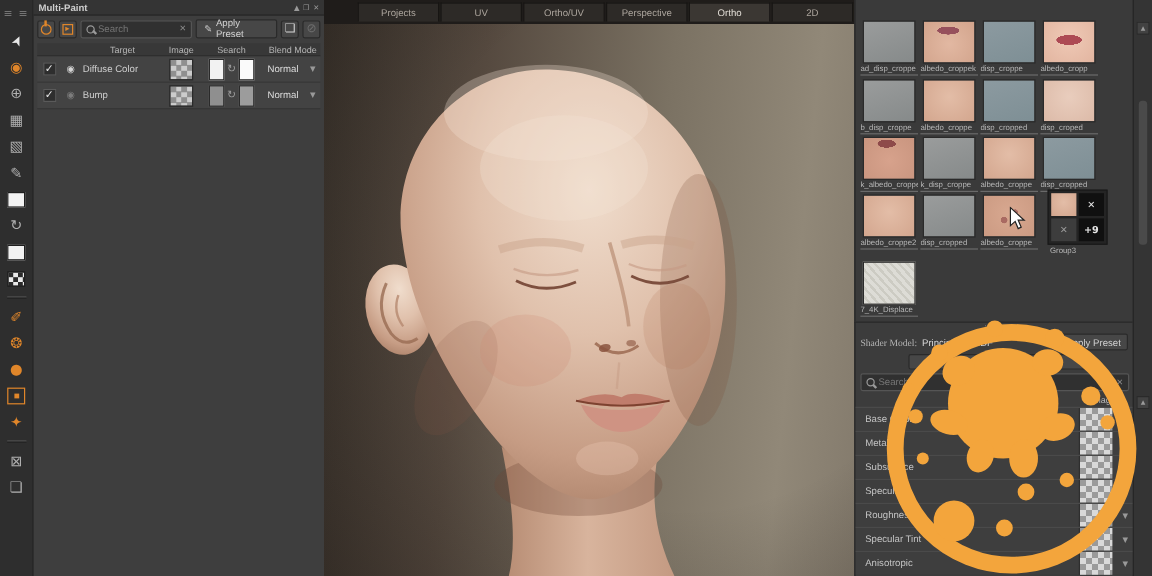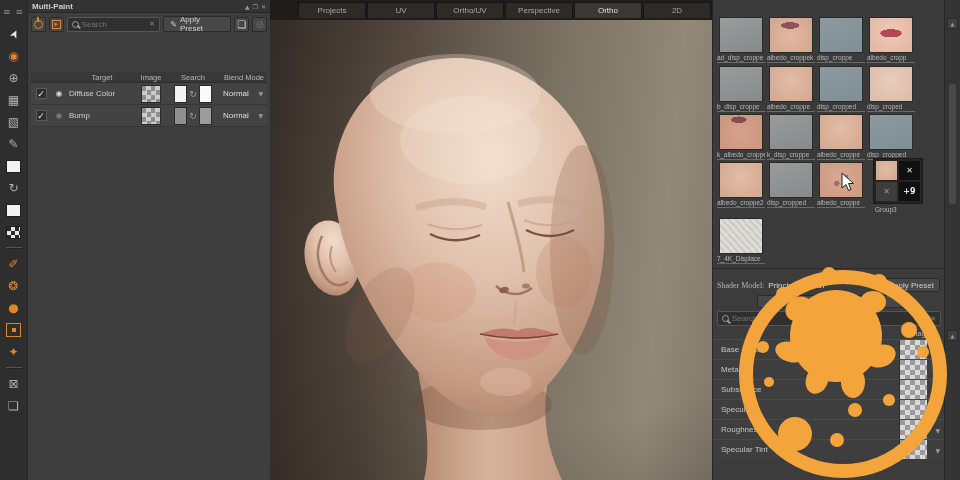--- a/index.html
+++ b/index.html
@@ -46,21 +46,21 @@
   #lp-toolbar { position:absolute; left:0; top:14px; width:100%; height:20px; display:flex; align-items:center; padding:0 3px; gap:3px; }
   .icon-btn { width:15px; height:15px; font-family:"DejaVu Sans",sans-serif; font-size:10px; }
   .power-ring { width:9px; height:9px; border:1.6px solid #e0862a; border-radius:50%; position:relative; }
   .power-ring::after { content:""; position:absolute; left:2.6px; top:-4px; width:1.6px; height:5px; background:#e0862a; }
   .auto-sq { width:9px; height:9px; border:1.4px solid #e0862a; display:flex; align-items:center; justify-content:center;
              color:#e0862a; font-size:7px; font-family:"DejaVu Sans",sans-serif; }
   #lp-search { width:95px; height:15px; }
   #lp-apply { height:16px; padding:0 6px; font-size:8px; gap:3px; }
   .apply-glyph { color:#c9c9c9; font-family:"DejaVu Sans",sans-serif; font-size:8px; }
 
-  #lp-table { position:absolute; left:3px; top:36px; width:236px;margin-top:36px; }
+  #lp-table { position:absolute; left:3px; top:36px; width:236px; }
   .tbl-head { display:flex; height:11px; background:#383838; color:#b5b5b5; font-size:7.5px; align-items:center;
               border-bottom:1px solid #2c2c2c; }
   .tbl-row { display:flex; height:22px; align-items:center; background:#434343; border-bottom:1px solid #363636; }
   .c-check { width:20px; text-align:center; }
   .c-eye { width:16px; text-align:center; }
   .c-target { width:70px; padding-left:2px; color:#cfcfcf; }
   .c-image { width:28px; display:flex; justify-content:center; }
   .c-colors { width:56px; display:flex; align-items:center; gap:2px; justify-content:center; }
   .c-blend { flex:1; display:flex; align-items:center; justify-content:space-between; padding:0 4px 0 2px; color:#dedede; }
   .h-target { width:106px; text-align:center; }
@@ -419,20 +419,25 @@
       <div class="sh-row">
         <span class="name">Roughness</span>
         <span class="sh-swatch"></span>
         <span class="caret sh-caret">▼</span>
       </div>
       <div class="sh-row">
         <span class="name">Specular Tint</span>
         <span class="sh-swatch"></span>
         <span class="caret sh-caret">▼</span>
       </div>
+      <div class="sh-row">
+        <span class="name">Anisotropic</span>
+        <span class="sh-swatch"></span>
+        <span class="caret sh-caret">▼</span>
+      </div>
     </div>
   </div>
 
   <div id="right-edge">
     <span class="edge-btn" style="top:18px;">▲</span>
     <span id="edge-scroll"></span>
     <span class="edge-btn" style="top:330px;">▲</span>
   </div>
 
   <svg id="splat-logo" width="226" height="216" viewBox="0 0 226 216">

